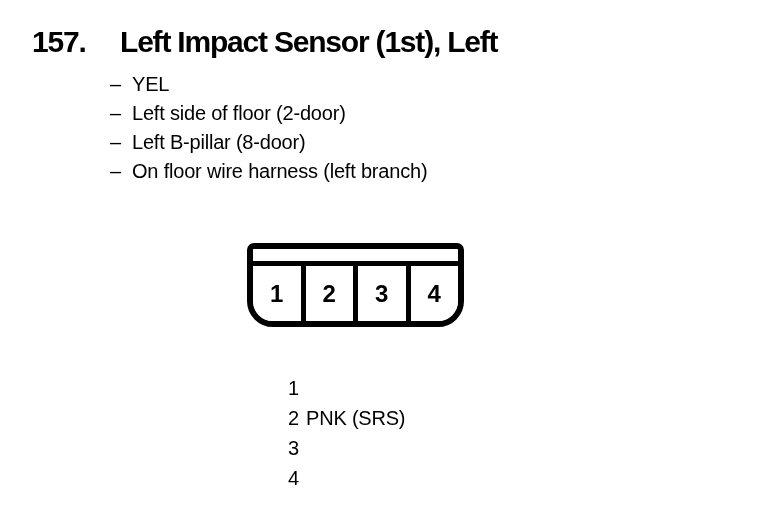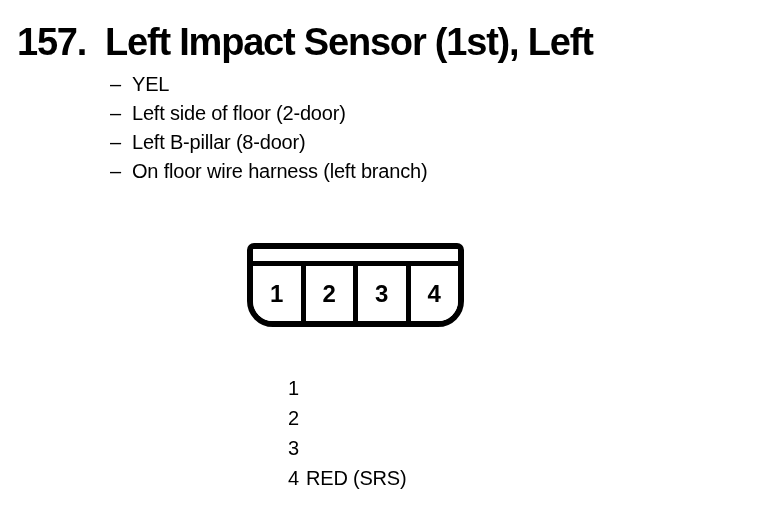--- a/index.html
+++ b/index.html
@@ -13,24 +13,24 @@
     height: 532px;
     background: #ffffff;
     color: #000000;
     font-family: "Liberation Sans", sans-serif;
     overflow: hidden;
   }
 
   
   .title-row {
     position: absolute;
-    left: 17px;
+    left: 32px;
     top: 22px;
     display: flex;
-    font-size: 38px;
+    font-size: 30px;
     line-height: 40px;
     font-weight: bold;
     letter-spacing: -1.2px;
     white-space: nowrap;
   }
   .title-number {
     width: 88px;
     flex: none;
   }
 
@@ -151,23 +151,23 @@
       <div class="pin-cell">4</div>
     </div>
   </div>
 
   <div class="pin-legend">
     <div class="legend-row">
       <span class="legend-num">1</span>
     </div>
     <div class="legend-row">
       <span class="legend-num">2</span>
+      <span class="legend-label">PNK (SRS)</span>
     </div>
     <div class="legend-row">
       <span class="legend-num">3</span>
     </div>
     <div class="legend-row">
       <span class="legend-num">4</span>
-      <span class="legend-label">RED (SRS)</span>
     </div>
   </div>
 
 </div>
 
 </body></html>

